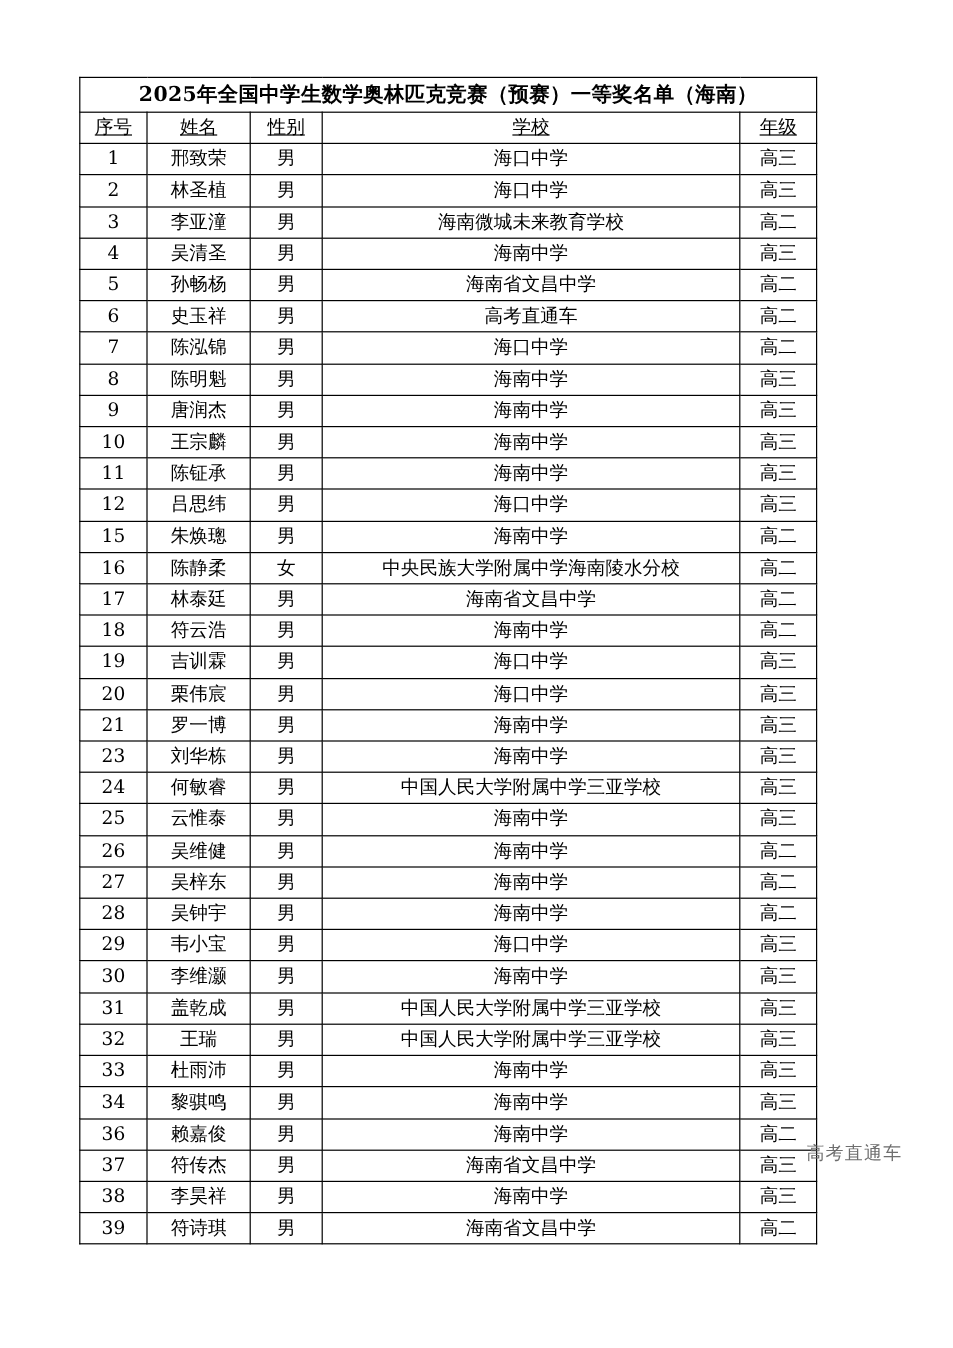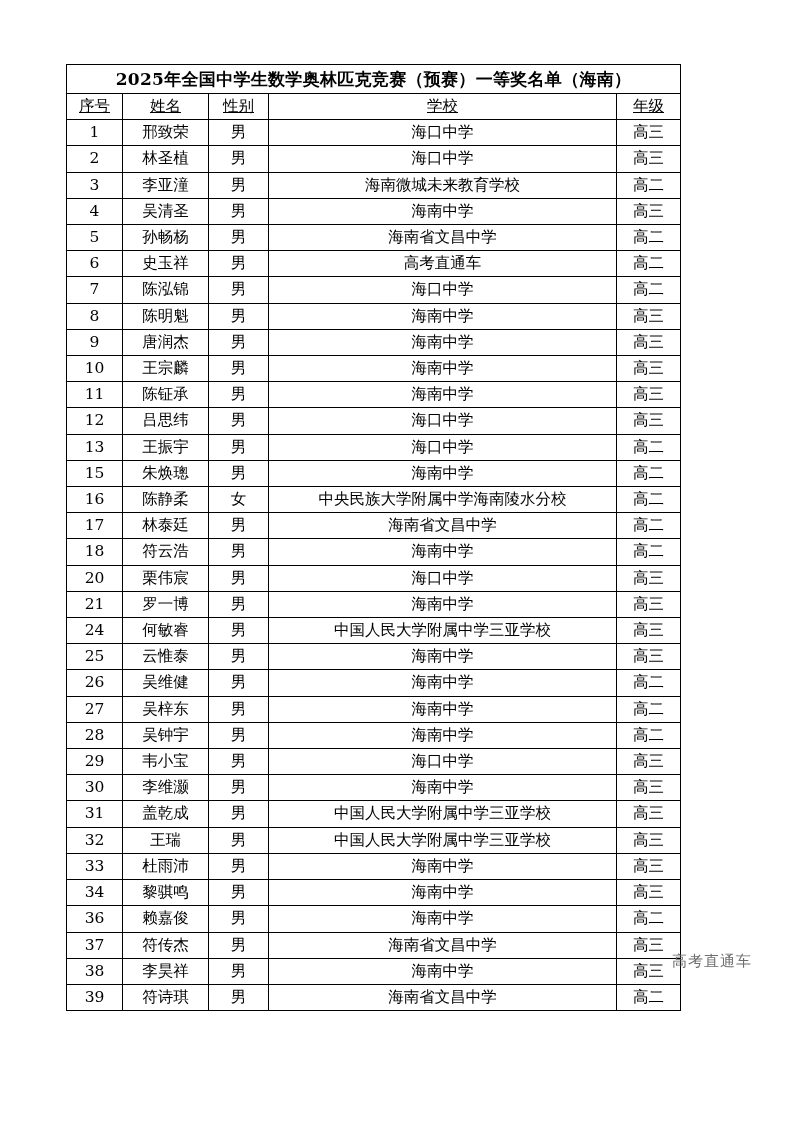--- a/index.html
+++ b/index.html
@@ -172,27 +172,20 @@
             <td>高三</td>
           </tr>
           <tr>
             <td>12</td>
             <td>吕思纬</td>
             <td>男</td>
             <td>海口中学</td>
             <td>高三</td>
           </tr>
           <tr>
-            <td>13</td>
-            <td>王振宇</td>
-            <td>男</td>
-            <td>海口中学</td>
-            <td>高二</td>
-          </tr>
-          <tr>
             <td>15</td>
             <td>朱焕璁</td>
             <td>男</td>
             <td>海南中学</td>
             <td>高二</td>
           </tr>
           <tr>
             <td>16</td>
             <td>陈静柔</td>
             <td>女</td>
@@ -207,29 +200,43 @@
             <td>高二</td>
           </tr>
           <tr>
             <td>18</td>
             <td>符云浩</td>
             <td>男</td>
             <td>海南中学</td>
             <td>高二</td>
           </tr>
           <tr>
+            <td>19</td>
+            <td>吉训霖</td>
+            <td>男</td>
+            <td>海口中学</td>
+            <td>高三</td>
+          </tr>
+          <tr>
             <td>20</td>
             <td>栗伟宸</td>
             <td>男</td>
             <td>海口中学</td>
             <td>高三</td>
           </tr>
           <tr>
             <td>21</td>
             <td>罗一博</td>
+            <td>男</td>
+            <td>海南中学</td>
+            <td>高三</td>
+          </tr>
+          <tr>
+            <td>23</td>
+            <td>刘华栋</td>
             <td>男</td>
             <td>海南中学</td>
             <td>高三</td>
           </tr>
           <tr>
             <td>24</td>
             <td>何敏睿</td>
             <td>男</td>
             <td>中国人民大学附属中学三亚学校</td>
             <td>高三</td>

